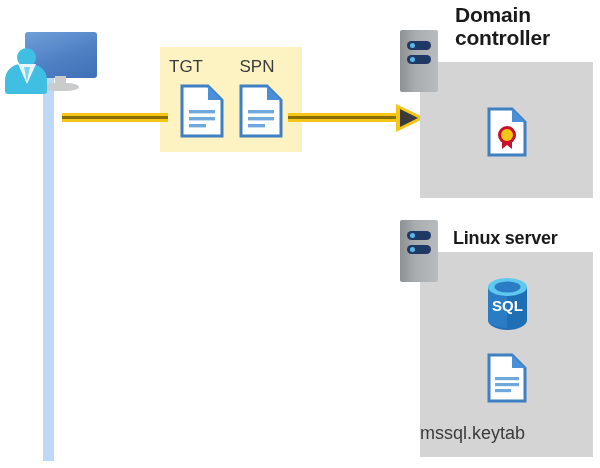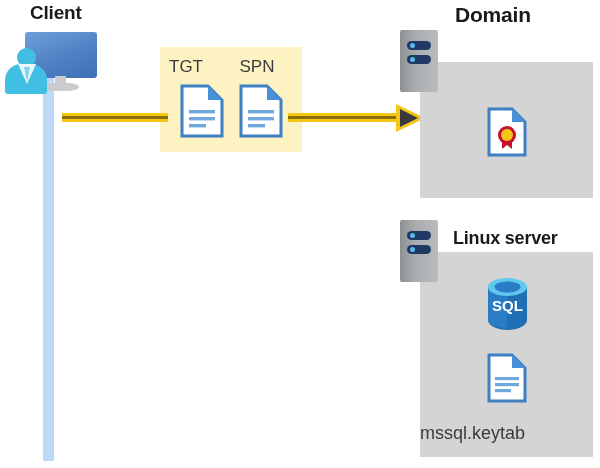--- a/index.html
+++ b/index.html
@@ -192,21 +192,20 @@
     color: #3b3b3b;
   }
 </style>
 </head>
 <body>
 
 <div id="stage">
 
   <div class="abs lifeline"></div>
 
-  <div class="abs title title-client">Client</div>
 
   <div class="abs monitor">
     <div class="screen"></div>
     <div class="neck"></div>
     <div class="base"></div>
   </div>
 
   <div class="abs person">
     <div class="head"></div>
     <div class="body"></div>
@@ -263,20 +262,21 @@
     <div class="bay b1">
         <div class="led"></div>
       </div>
     <div class="bay b2">
         <div class="led"></div>
       </div>
   </div>
 
   <div class="abs title title-dc">
     <div>Domain</div>
+    <div>controller</div>
   </div>
 
   <div class="abs doc-cert">
     <svg width="40" height="50" viewBox="0 0 40 50">
       <path d="M2,2 H25 L38,15 V48 H2 Z" fill="#ffffff" stroke="#3f7fc4" stroke-width="3"></path>
       <path d="M25,2 L38,15 H25 Z" fill="#4a90d9"></path>
       <path d="M15,29 L15,42 L20,38 L25,42 L25,29 Z" fill="#c8102e"></path>
       <circle cx="20" cy="28" r="9" fill="#c8102e"></circle>
       <circle cx="20" cy="28" r="6" fill="#f5c518"></circle>
     </svg>

